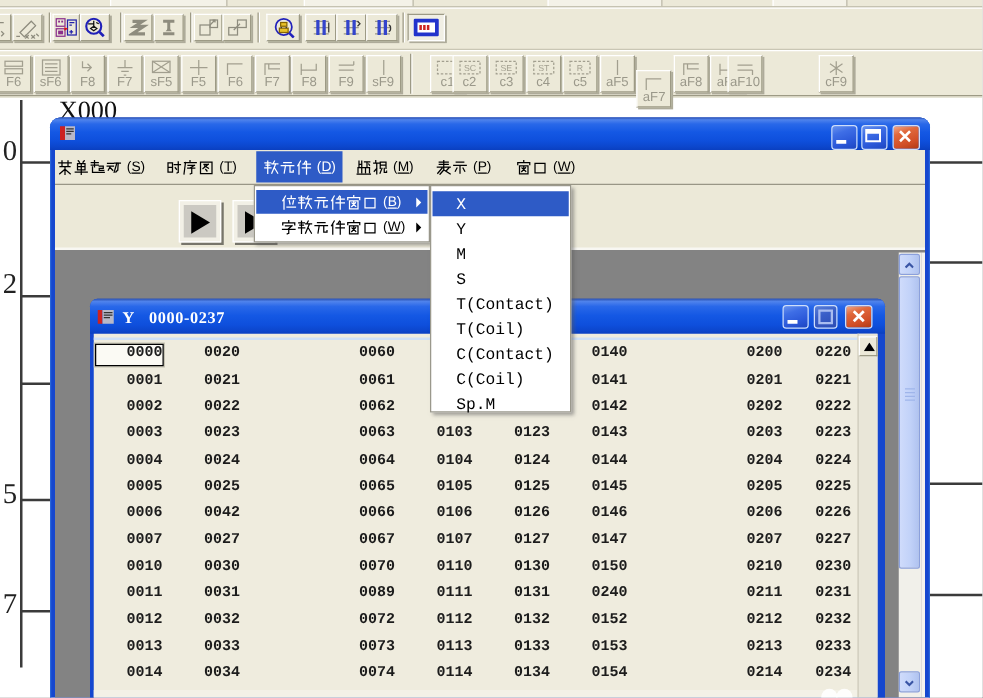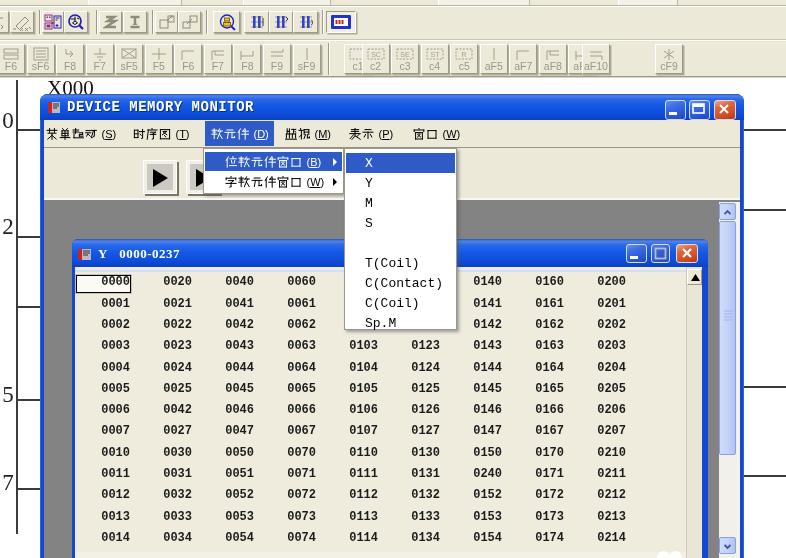--- a/index.html
+++ b/index.html
@@ -281,21 +281,21 @@
         <text x="11" y="10" font-size="7" fill="#a29f8f" text-anchor="middle" font-family="Liberation Sans">R</text>
       </svg>
       <div class="lbl">c5</div>
     </div>
     <div class="tbtn" style="left:479.8px;top:44px;width:28px;height:30px">
       <svg width="22" height="14" viewBox="0 0 22 14" style="position:absolute;left:50%;top:2px;transform:translateX(-50%)">
         <path d="M11 1v12" stroke="#a29f8f"></path>
       </svg>
       <div class="lbl">aF5</div>
     </div>
-    <div class="tbtn" style="left:509.3px;top:44px;width:28px;height:30px">
+    <div class="tbtn" style="left:509.3px;top:56px;width:28px;height:30px">
       <svg width="22" height="14" viewBox="0 0 22 14" style="position:absolute;left:50%;top:2px;transform:translateX(-50%)">
         <path d="M5 13V4h12" stroke="#a29f8f" fill="none"></path>
       </svg>
       <div class="lbl">aF7</div>
     </div>
     <div class="tbtn" style="left:538.9px;top:44px;width:28px;height:30px">
       <svg width="22" height="14" viewBox="0 0 22 14" style="position:absolute;left:50%;top:2px;transform:translateX(-50%)">
         <path d="M5 13V4h12M8 4v4h9" stroke="#a29f8f" fill="none"></path>
       </svg>
       <div class="lbl">aF8</div>
@@ -333,21 +333,20 @@
     <div class="lnum" style="left:0px;top:382px">5</div>
     <div class="lnum" style="left:0px;top:470px">7</div>
     <div class="abs" style="left:47px;top:76px;font-family:'Liberation Serif',serif;font-size:21px;color:#111">X000</div>
     <div id="ow">
       <div id="otb"></div>
       <div class="abs" style="left:8px;top:6px;width:13px;height:13px"><svg width="13" height="13">
           <rect x="0" y="1" width="4" height="11" fill="#cc2222"></rect>
           <rect x="4" y="1" width="8" height="11" fill="#b8b8c8"></rect>
           <path d="M5 3h6M5 5h6M5 7h4" stroke="#333"></path>
         </svg></div>
-      <div class="abs" style="left:27px;top:5px;font-family:'Liberation Mono',monospace;font-weight:bold;font-size:14px;color:#fff;letter-spacing:0.5px;text-shadow:1px 1px 0 rgba(0,20,80,.55)">DEVICE MEMORY MONITOR</div>
       <div class="wbtn" id="omin" style="left:625px"><svg width="19" height="17">
           <rect x="3" y="11" width="8" height="3" fill="#fff"></rect>
         </svg></div>
       <div class="wbtn" id="omax" style="left:649px"><svg width="19" height="17">
           <rect x="3" y="3" width="11" height="9" fill="none" stroke="#fff" stroke-width="1.6"></rect>
           <path d="M3 4.5h11" stroke="#fff" stroke-width="3"></path>
         </svg></div>
       <div class="wbtn" id="ocls" style="left:674px;width:22px"><svg width="19" height="17">
           <path d="M5 4l8 8M13 4l-8 8" stroke="#fff" stroke-width="2"></path>
         </svg></div>
@@ -464,46 +463,31 @@
           <div>0024</div>
           <div>0025</div>
           <div>0042</div>
           <div>0027</div>
           <div>0030</div>
           <div>0031</div>
           <div>0032</div>
           <div>0033</div>
           <div>0034</div>
         </div>
-        <div class="col" style="left:145px;top:5.35px">
-          <div>0040</div>
-          <div>0041</div>
-          <div>0042</div>
-          <div>0043</div>
-          <div>0044</div>
-          <div>0045</div>
-          <div>0046</div>
-          <div>0047</div>
-          <div>0050</div>
-          <div>0051</div>
-          <div>0052</div>
-          <div>0053</div>
-          <div>0054</div>
-        </div>
         <div class="col" style="left:207px;top:5.35px">
           <div>0060</div>
           <div>0061</div>
           <div>0062</div>
           <div>0063</div>
           <div>0064</div>
           <div>0065</div>
           <div>0066</div>
           <div>0067</div>
           <div>0070</div>
-          <div>0071</div>
+          <div>0089</div>
           <div>0072</div>
           <div>0073</div>
           <div>0074</div>
         </div>
         <div class="col" style="left:269px;top:5.35px">
           <div>0100</div>
           <div>0101</div>
           <div>0102</div>
           <div>0103</div>
           <div>0104</div>
@@ -539,50 +523,50 @@
           <div>0144</div>
           <div>0145</div>
           <div>0146</div>
           <div>0147</div>
           <div>0150</div>
           <div>0240</div>
           <div>0152</div>
           <div>0153</div>
           <div>0154</div>
         </div>
-        <div class="col" style="left:455px;top:5.35px">
-          <div>0160</div>
-          <div>0161</div>
-          <div>0162</div>
-          <div>0163</div>
-          <div>0164</div>
-          <div>0165</div>
-          <div>0166</div>
-          <div>0167</div>
-          <div>0170</div>
-          <div>0171</div>
-          <div>0172</div>
-          <div>0173</div>
-          <div>0174</div>
-        </div>
         <div class="col" style="left:517px;top:5.35px">
           <div>0200</div>
           <div>0201</div>
           <div>0202</div>
           <div>0203</div>
           <div>0204</div>
           <div>0205</div>
           <div>0206</div>
           <div>0207</div>
           <div>0210</div>
           <div>0211</div>
           <div>0212</div>
           <div>0213</div>
           <div>0214</div>
         </div>
+        <div class="col" style="left:572px;top:5.35px">
+          <div>0220</div>
+          <div>0221</div>
+          <div>0222</div>
+          <div>0223</div>
+          <div>0224</div>
+          <div>0225</div>
+          <div>0226</div>
+          <div>0227</div>
+          <div>0230</div>
+          <div>0231</div>
+          <div>0232</div>
+          <div>0233</div>
+          <div>0234</div>
+        </div>
         <div class="abs" style="left:0;top:285px;width:611px;height:17px;background:#F3F1E7"></div>
         <div class="abs" style="left:611px;top:0;width:16px;height:304px;background:#e9e6d8;border-left:1px solid #cdcaba">
           <div class="abs" style="left:0px;top:2px;width:15px;height:16px;background:#ECE9D8;border:1px solid;border-color:#fff #9d9a85 #9d9a85 #fff">
             <svg style="position:absolute;left:3px;top:4px" width="9" height="7">
               <path d="M4.5 0L9 7H0z" fill="#000"></path>
             </svg>
           </div>
         </div>
       </div>
     </div>
@@ -620,20 +604,23 @@
       </div>
       <div class="mrow" style="top:24px;height:20px">
         <span style="margin-left:19px;font-family:'Liberation Mono',monospace;font-size:13px;color:#000">Y</span>
       </div>
       <div class="mrow" style="top:44px;height:20px">
         <span style="margin-left:19px;font-family:'Liberation Mono',monospace;font-size:13px;color:#000">M</span>
       </div>
       <div class="mrow" style="top:64px;height:20px">
         <span style="margin-left:19px;font-family:'Liberation Mono',monospace;font-size:13px;color:#000">S</span>
       </div>
+      <div class="mrow" style="top:84px;height:20px">
+        <span style="margin-left:19px;font-family:'Liberation Mono',monospace;font-size:13px;color:#000">T(Contact)</span>
+      </div>
       <div class="mrow" style="top:124px;height:20px">
         <span style="margin-left:19px;font-family:'Liberation Mono',monospace;font-size:13px;color:#000">C(Contact)</span>
       </div>
       <div class="mrow" style="top:104px;height:20px">
         <span style="margin-left:19px;font-family:'Liberation Mono',monospace;font-size:13px;color:#000">T(Coil)</span>
       </div>
       <div class="mrow" style="top:164px;height:20px">
         <span style="margin-left:19px;font-family:'Liberation Mono',monospace;font-size:13px;color:#000">Sp.M</span>
       </div>
       <div class="mrow" style="top:144px;height:20px">

